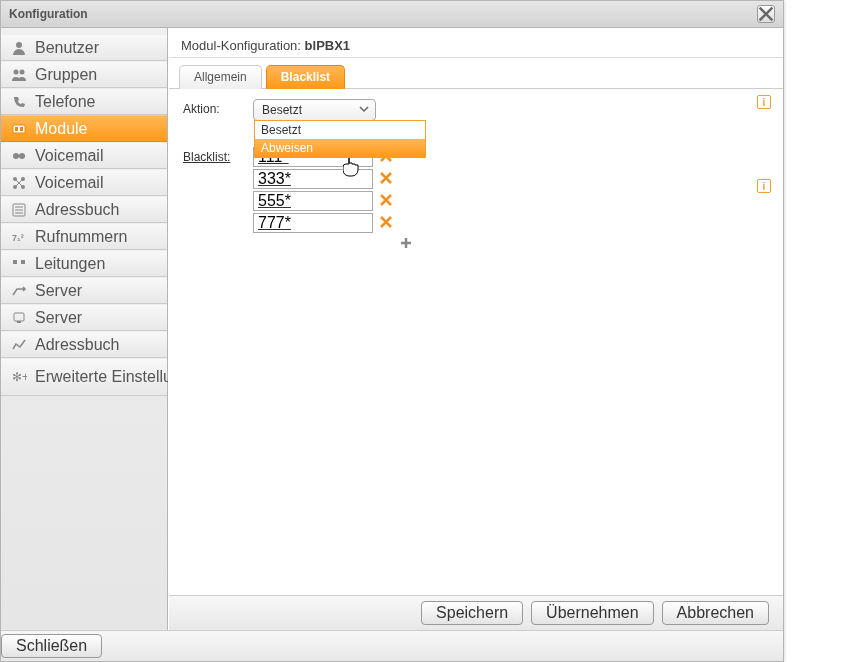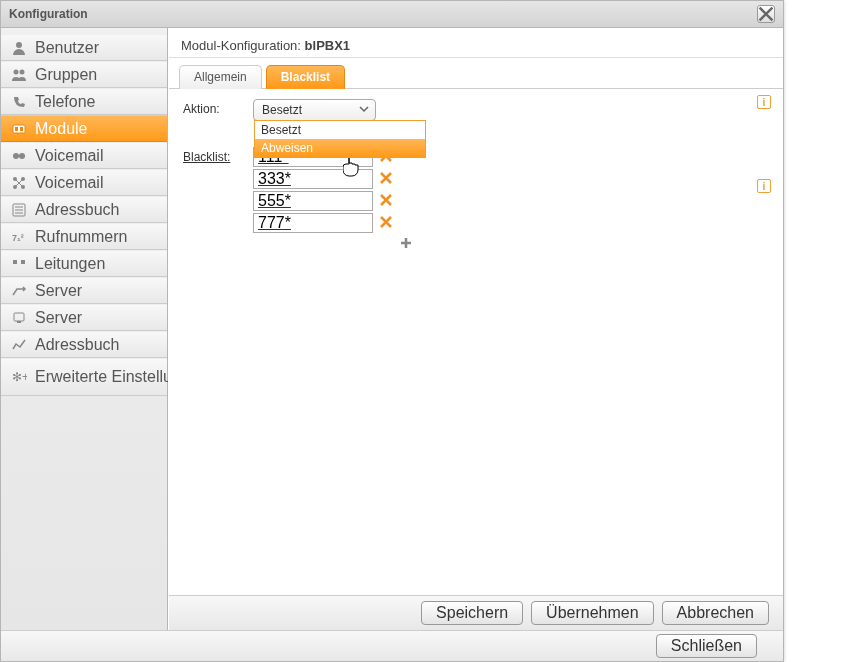--- a/index.html
+++ b/index.html
@@ -30,21 +30,21 @@
   .dropdown .opt{padding:2px 6px;cursor:pointer;font-size:12px;}
   .dropdown .opt.hl{background:linear-gradient(#ffb755,#ff9a1a);color:#fff;}
   .cursor{position:absolute;left:88px;top:36px;z-index:20;pointer-events:none;}
   .blacklist-area{display:flex;flex-direction:column;gap:2px;margin-left:0;}
   .bl-row{display:flex;align-items:center;gap:4px;}
   .bl-input{width:110px;height:18px;border:1px solid #aaa;padding:0 4px;font-size:16px;background:#fff;}
   .x-btn{width:18px;height:18px;display:flex;align-items:center;justify-content:center;cursor:pointer;}
   .x-btn svg{width:14px;height:14px;}
   .info-icon{position:absolute;color:#f0a030;font-weight:bold;border:1px solid #f0a030;width:12px;height:12px;font-size:10px;display:flex;align-items:center;justify-content:center;border-radius:2px;cursor:pointer;}
   .footer1{height:34px;border-top:1px solid #ccc;background:linear-gradient(#f7f7f7,#e8e8e8);display:flex;align-items:center;justify-content:flex-end;gap:8px;padding:0 14px;}
-  .footer2{height:30px;border-top:1px solid #ccc;background:linear-gradient(#f7f7f7,#e8e8e8);display:flex;align-items:center;justify-content:flex-end;padding:0 26px;}
+  .footer2{height:30px;border-top:1px solid #ccc;background:linear-gradient(#f7f7f7,#e8e8e8);display:flex;align-items:center;padding:0 0;}
   .btn{height:22px;padding:0 14px;border:1px solid #999;border-radius:4px;background:linear-gradient(#fff,#e4e4e4);color:#333;font-size:16px;cursor:pointer;display:flex;align-items:center;}
 </style>
 </head>
 <body>
 
 <div class="window">
 
   <div class="titlebar">
     <span>Konfiguration</span>
     <span class="spacer"></span>

